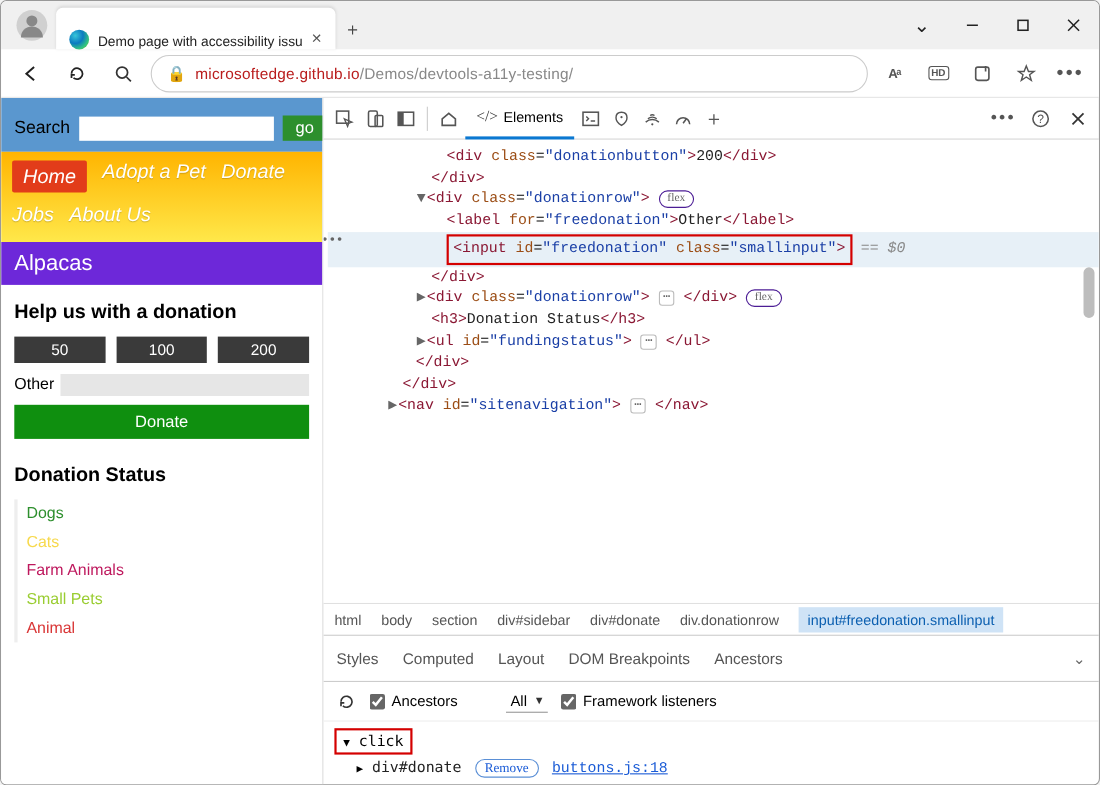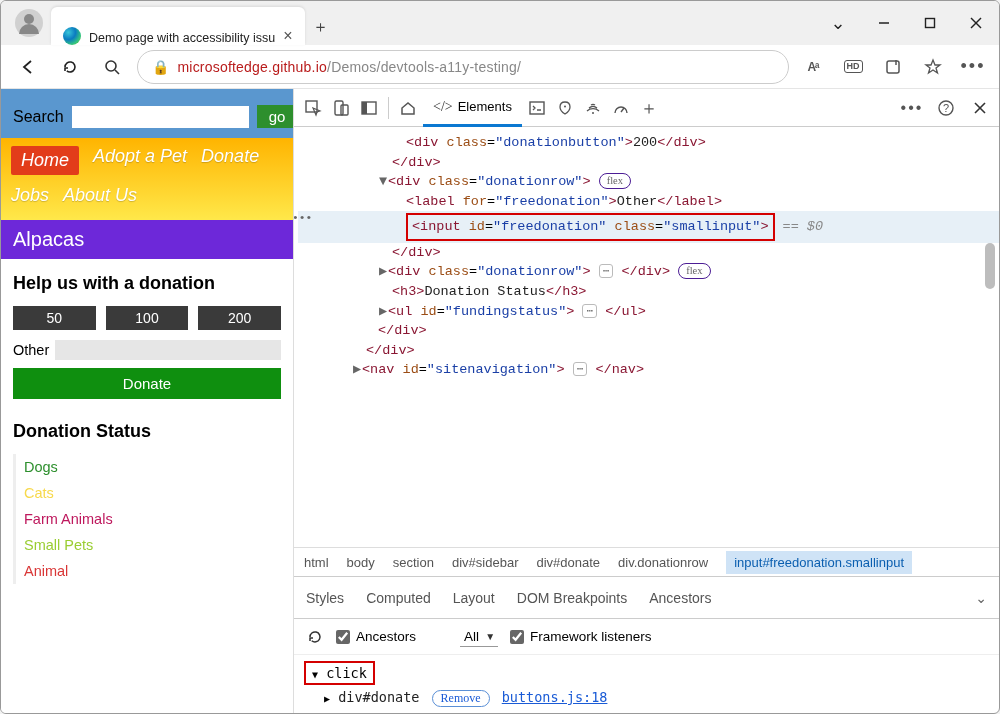--- a/index.html
+++ b/index.html
@@ -101,21 +101,21 @@
 .sel-ctrl { border:none; border-bottom:1px solid #999; background:transparent; font-size:13.5px; padding:2px 18px 2px 4px; appearance:none; position:relative; }
 .sel-wrap { position:relative;margin-left:32px; }
 .sel-wrap::after{content:"▼"; position:absolute; right:3px; top:4px; font-size:10px; color:#333; pointer-events:none;}
 
 
 .lst-body { padding:6px 10px; font-family: Consolas, monospace; font-size:13.5px; }
 .lst-click { display:inline-block; border:2px solid #d40000; padding:2px 6px; }
 .lst-click .tri2 { font-size:10px; }
 .lst-row2 { padding:4px 0 0 20px; }
 .remove-pill { display:inline-block; border:1px solid #5a8fd6; color:#1a5bd6; border-radius:10px; padding:0 8px; font-size:12px; font-family:"Segoe UI"; margin:0 4px; }
-.js-link { color:#1a5bd6; text-decoration:underline; }
+.js-link { color:#1a5bd6; text-decoration:underline;font-family:Liberation Mono, monospace; }
 
 svg { display:block; }
 </style>
 </head>
 <body>
 
 <div class="window-border">
 
   <div class="titlebar">
     <div class="profile-ico"></div>

